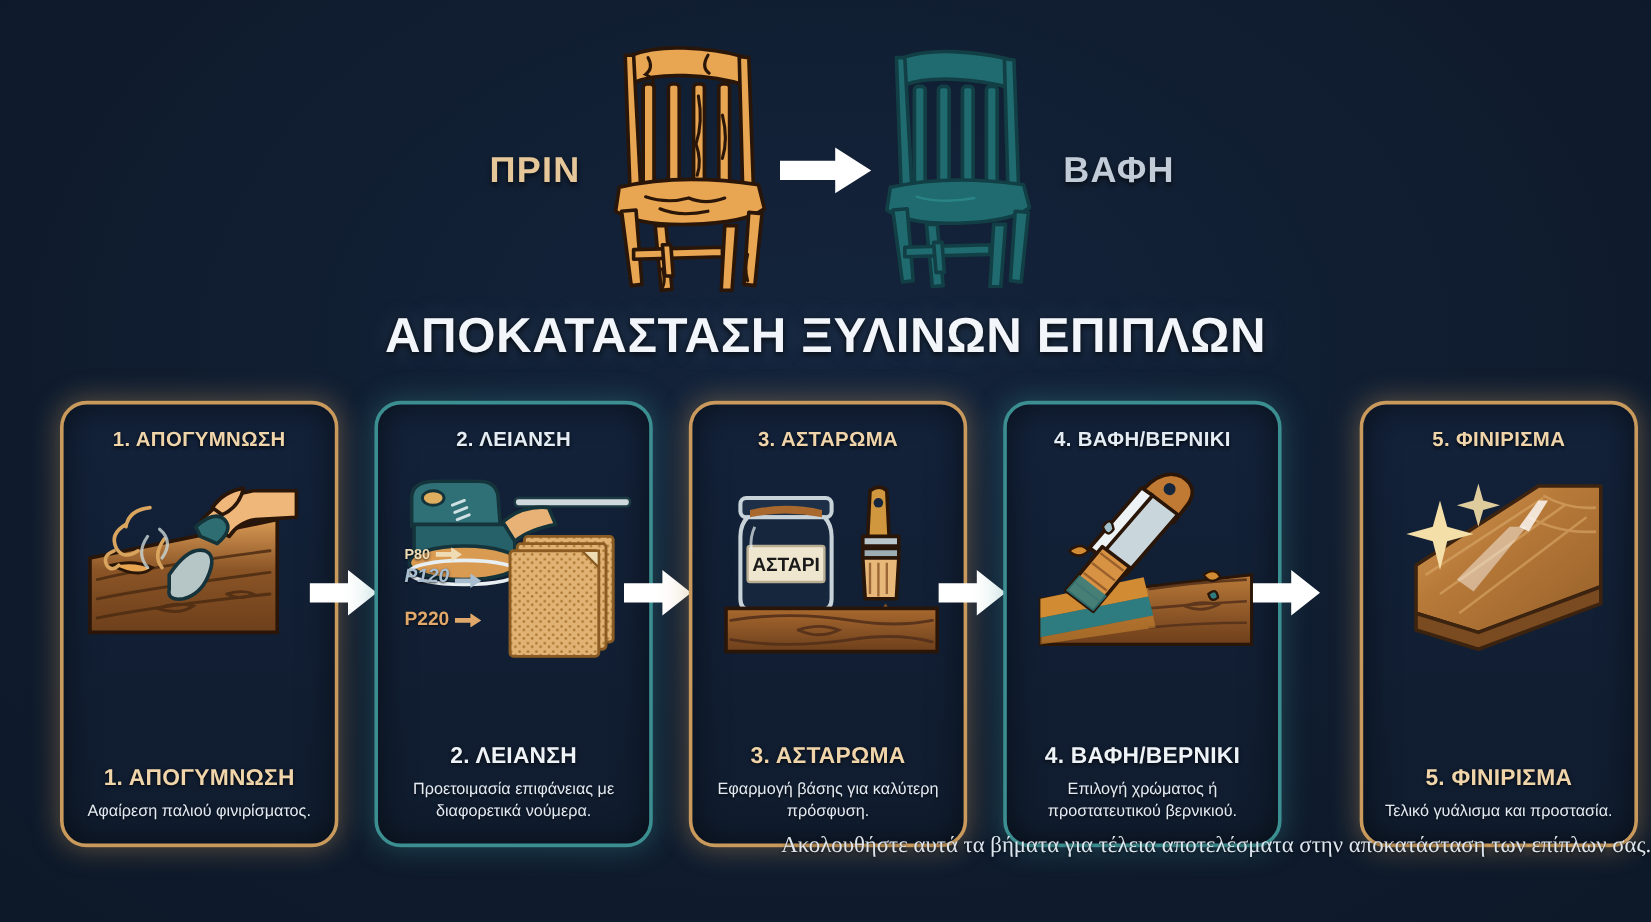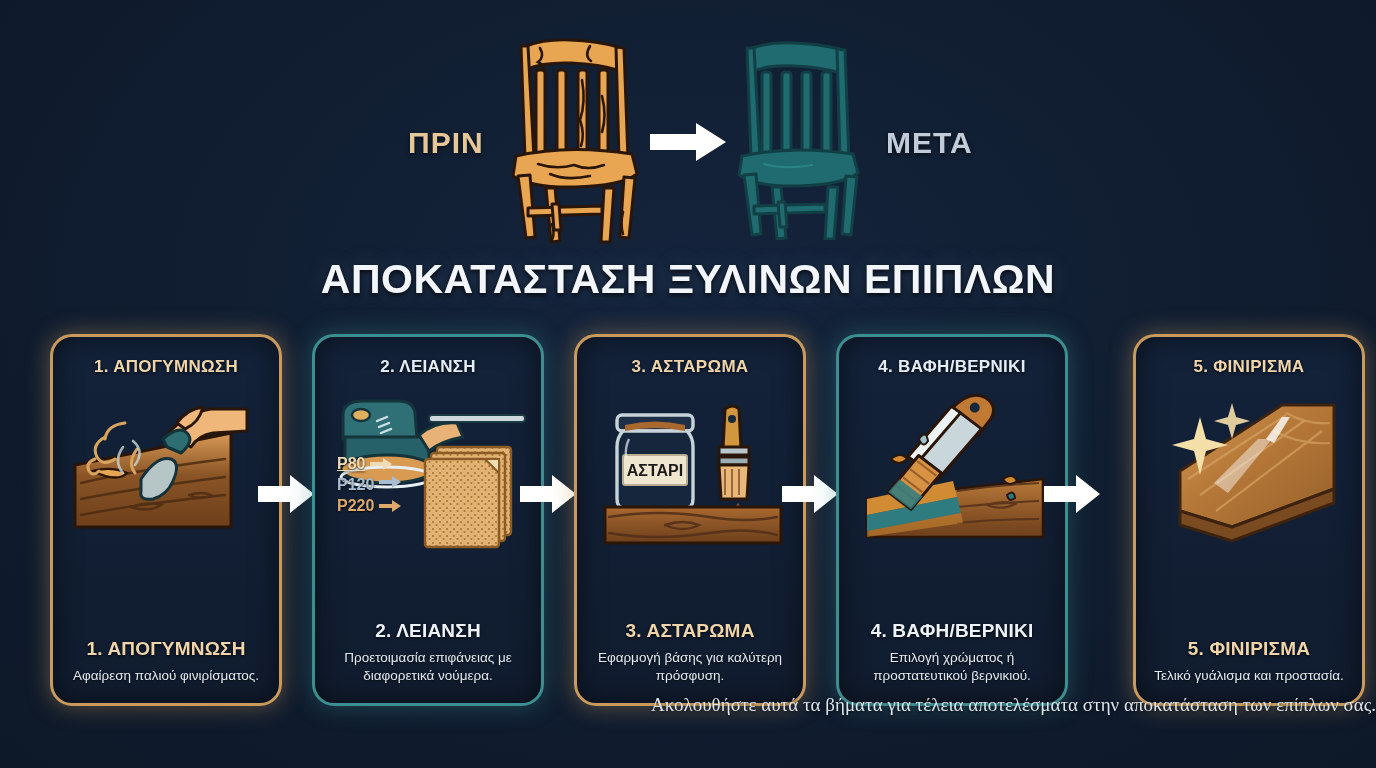--- a/index.html
+++ b/index.html
@@ -141,21 +141,21 @@
         <path d="M50 147 l5 52 l9 -1 l-5 -51 z"></path>
         <path d="M106 147 l-3 52 l9 0 l4 -52 z"></path>
         <path d="M32 166 l71 -2 l0 8 l-71 2 z"></path>
         <path d="M56 162 l2 25 l7 0 l-2 -25 z"></path>
       </g>
       <g stroke="#2d8c8e" stroke-width="2" fill="none" stroke-linecap="round" opacity=".75">
         <path d="M42 124 q22 6 48 1"></path>
       </g>
     </svg>
 
-    <div id="label-after" class="hero-label">ΜΕΤΑ</div>
+    <div id="label-after" class="hero-label">ΒΑΦΗ</div>
   </div>
 
   <div id="main-title">ΑΠΟΚΑΤΑΣΤΑΣΗ ΞΥΛΙΝΩΝ ΕΠΙΠΛΩΝ</div>
 
   <div id="steps">
 
     <div class="card gold c1">
       <div class="card-head">1. ΑΠΟΓΥΜΝΩΣΗ</div>
       <svg class="card-art" viewBox="0 0 196 162">
         <defs>
@@ -225,26 +225,26 @@
         <g stroke="#cfe0e4" stroke-width="2.4" stroke-linecap="round">
           <path d="M44 34 l10 -4 M46 40 l10 -4 M48 46 l10 -4"></path>
         </g>
         <rect x="104" y="60" width="74" height="88" rx="3" fill="url(#grit)" stroke="#8a5b22" stroke-width="2.4"></rect>
         <rect x="98" y="66" width="74" height="88" rx="3" fill="url(#grit)" stroke="#8a5b22" stroke-width="2.4"></rect>
         <rect x="92" y="72" width="74" height="88" rx="3" fill="url(#grit)" stroke="#8a5b22" stroke-width="2.4"></rect>
         <path d="M152 72 l14 0 l0 14 z" fill="#f0dcb4" stroke="#8a5b22" stroke-width="2"></path>
       </svg>
       <div style="position:absolute;left:22px;top:118px;width:78px;">
         <div style="display:flex;align-items:center;gap:5px;margin-bottom:3px;">
-          <span style="font-size:16px;font-weight:bold;color:#f0dcb4;text-shadow:0 1px 2px rgba(0,0,0,.8);text-decoration:underline;">P80</span>
+          <span style="font-size:12px;font-weight:bold;color:#f0dcb4;text-shadow:0 1px 2px rgba(0,0,0,.8);">P80</span>
           <svg width="22" height="12" viewBox="0 0 22 12">
             <path d="M0 4 L13 4 L13 0 L22 6 L13 12 L13 8 L0 8 Z" fill="#f0dcb4"></path>
             </svg>
         </div>
-        <div style="display:flex;align-items:flex-start;gap:5px;margin-bottom:3px;">
+        <div style="display:flex;align-items:flex-end;gap:5px;margin-bottom:18px;font-style:italic;">
           <span style="font-size:16px;font-weight:bold;color:#a8bdd0;text-shadow:0 1px 2px rgba(0,0,0,.8);">P120</span>
           <svg width="22" height="12" viewBox="0 0 22 12">
             <path d="M0 4 L13 4 L13 0 L22 6 L13 12 L13 8 L0 8 Z" fill="#a8bdd0"></path>
             </svg>
         </div>
         <div style="display:flex;align-items:center;gap:5px;">
           <span style="font-size:16px;font-weight:bold;color:#e0a96b;text-shadow:0 1px 2px rgba(0,0,0,.8);text-align:center;">P220</span>
           <svg width="22" height="12" viewBox="0 0 22 12">
             <path d="M0 4 L13 4 L13 0 L22 6 L13 12 L13 8 L0 8 Z" fill="#e0a96b"></path>
             </svg>

